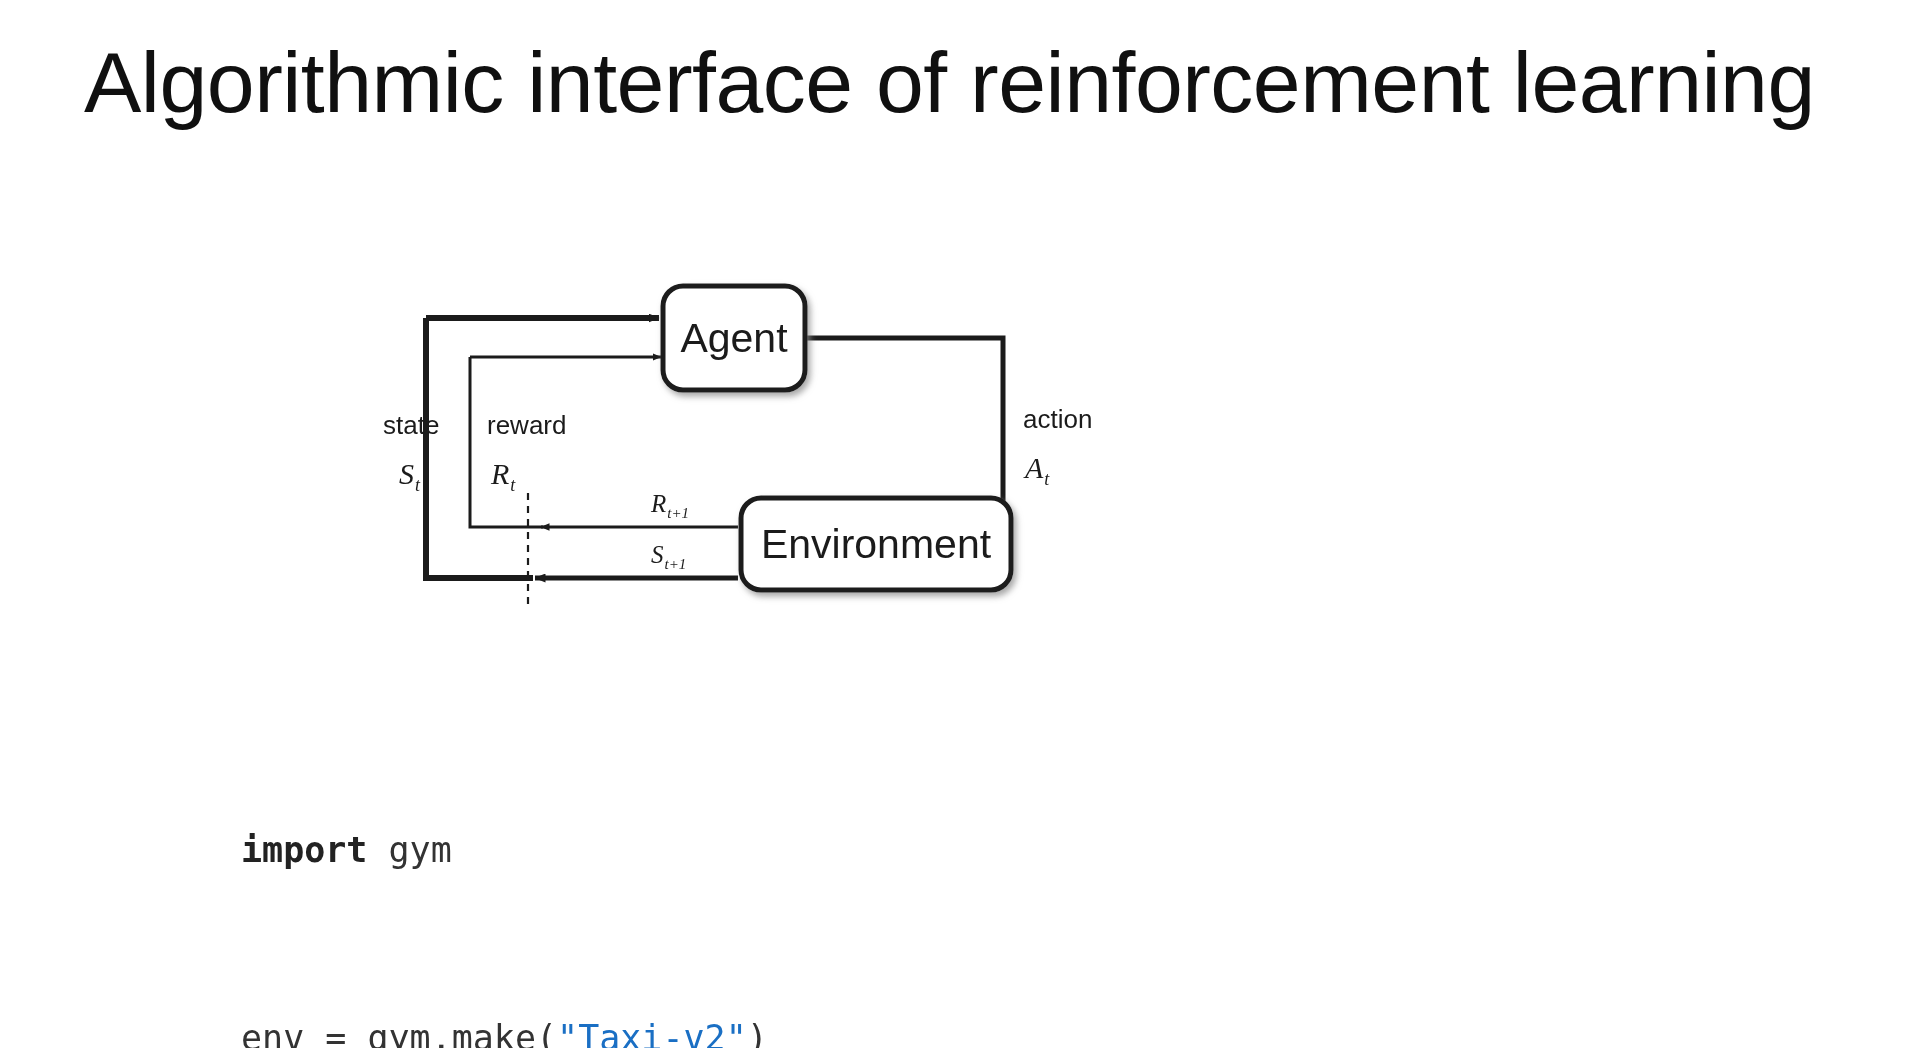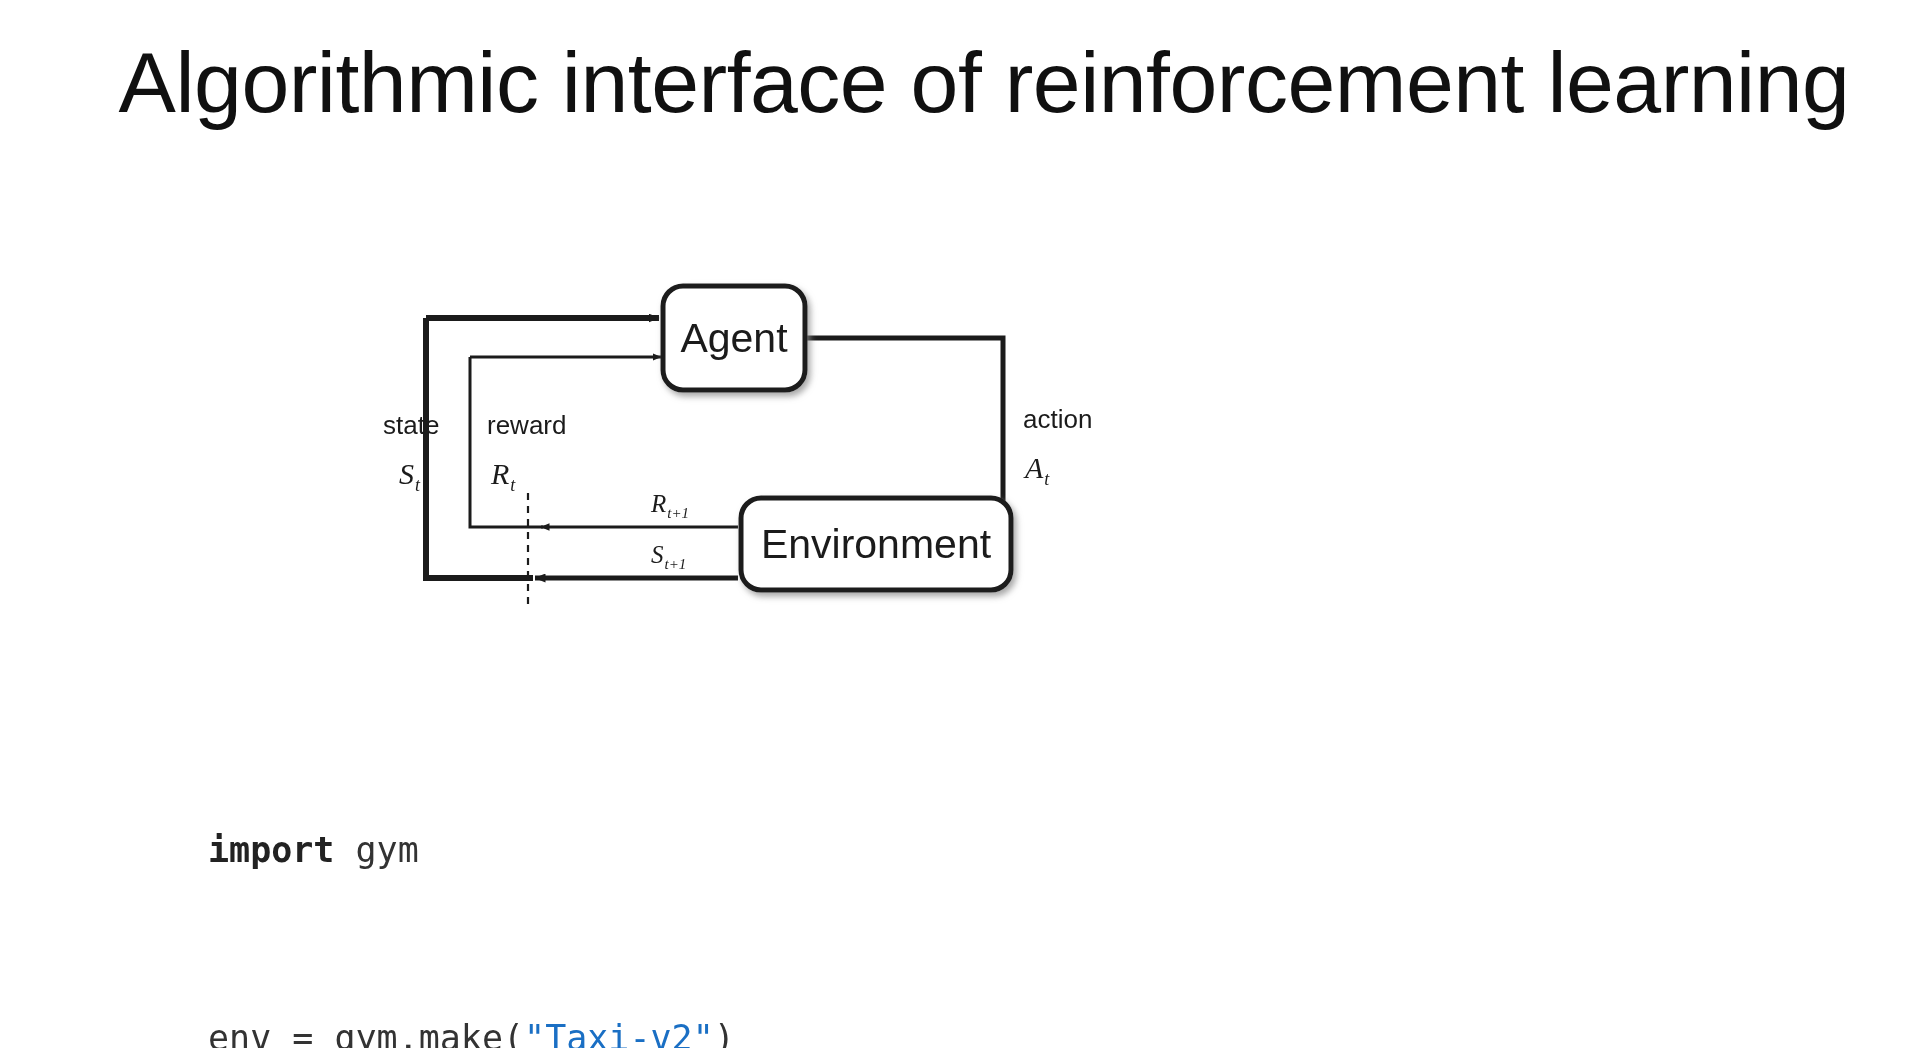--- a/index.html
+++ b/index.html
@@ -22,21 +22,20 @@
     left: 84px;
     top: 36px;
     width: 1800px;
     font-family: "Liberation Sans", sans-serif;
     font-size: 86px;
     font-weight: 400;
     line-height: 1.08;
     letter-spacing: -0.5px;
     color: #101010;
     white-space: nowrap;
-    text-align: center;
   }
 
   
   #rl-diagram {
     position: absolute;
     left: 363px;
     top: 210px;
     width: 820px;
     height: 420px;
   }
@@ -81,21 +80,21 @@
   #code-block {
     position: absolute;
     left: 208px;
     top: 686px;
     font-family: "DejaVu Sans Mono", monospace;
     font-size: 35px;
     line-height: 47px;
     color: #333333;
     white-space: pre;
   }
-  #code-block .ln { display: block; height: 47px; }
+  #code-block .ln { display: block; height: 47px; margin-left: 33px; }
   .kw { font-weight: bold; color: #222222; }
   .lnk {
     color: #1a6fc4;
     text-decoration: underline;
   }
 </style>
 </head>
 <body>
 
 <div id="slide-title">Algorithmic interface of reinforcement learning</div>

